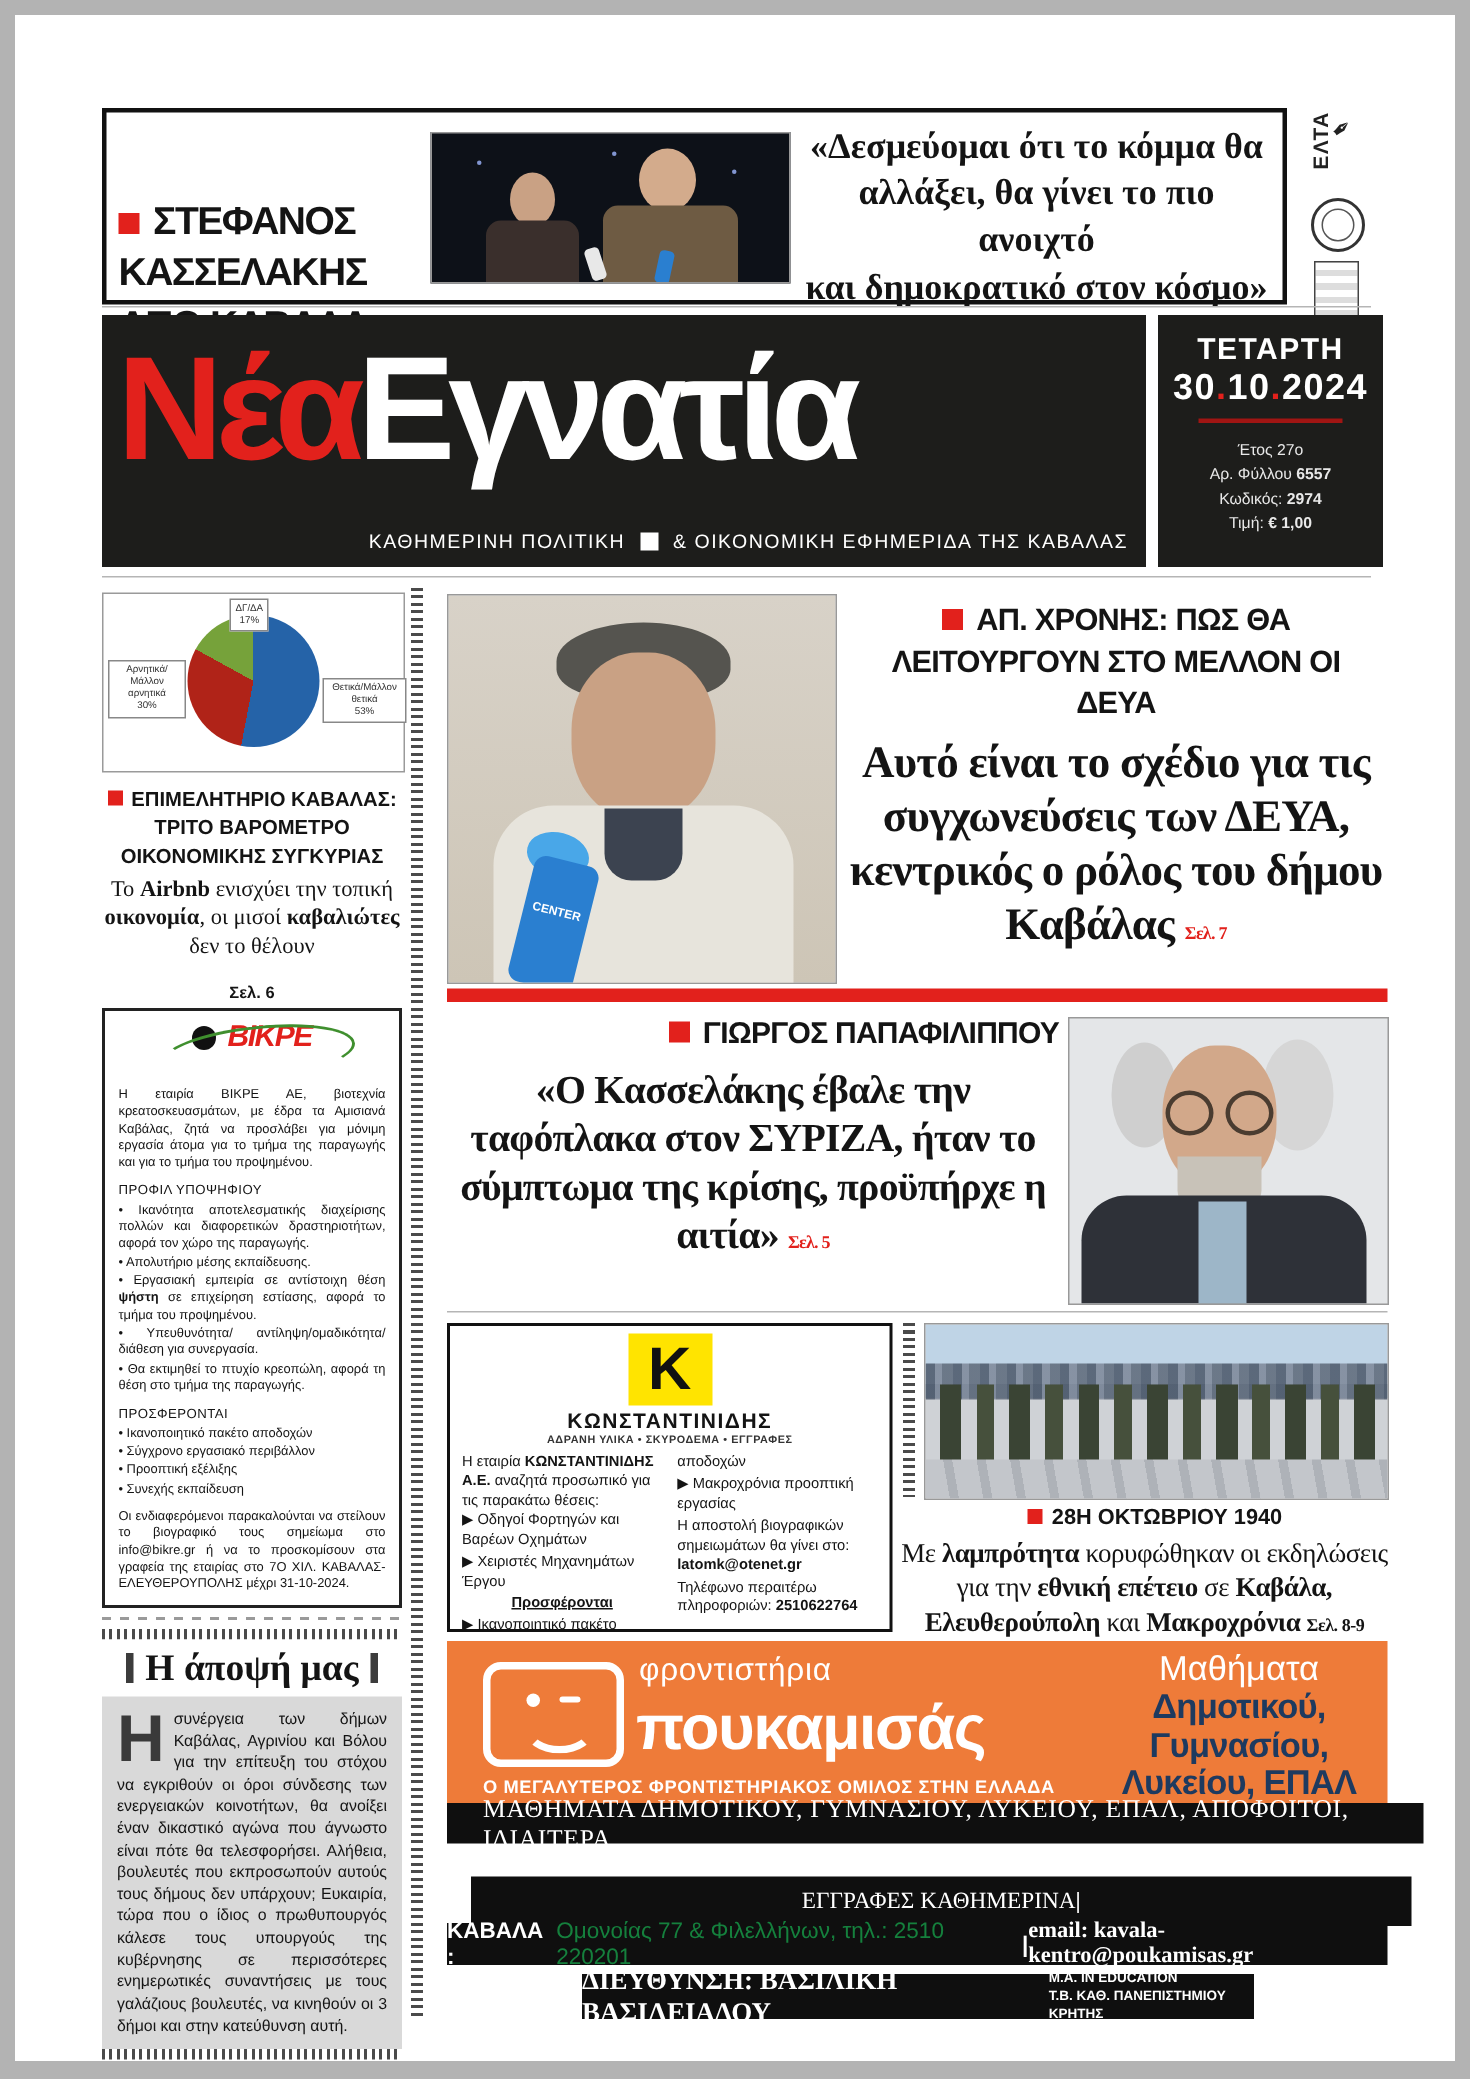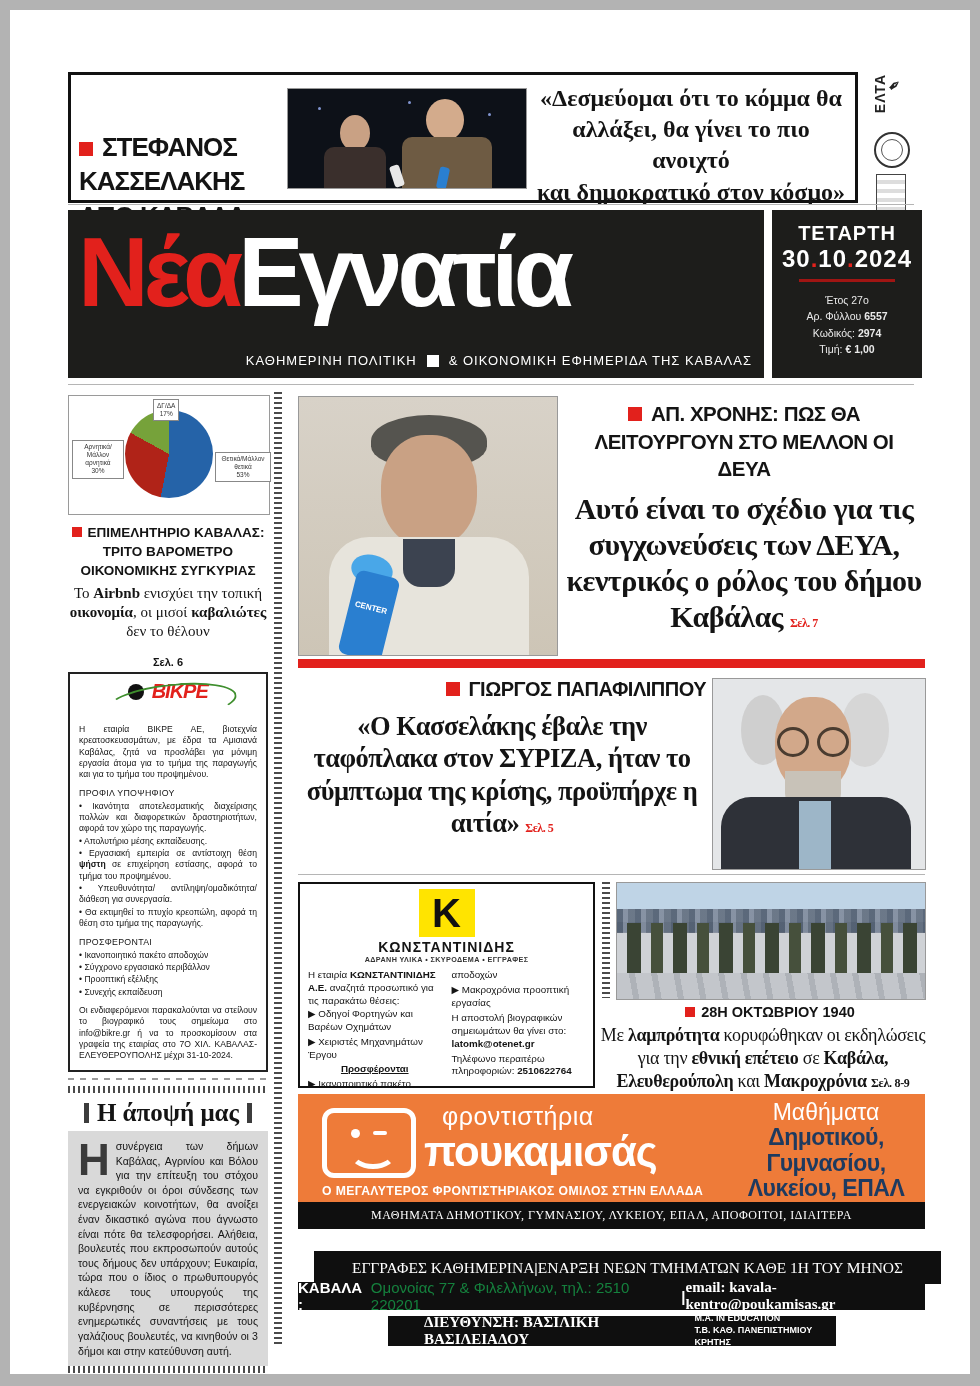--- a/index.html
+++ b/index.html
@@ -117,34 +117,34 @@
   .par-ground{position:absolute;left:0;bottom:0;width:100%;height:26px;
      background:repeating-linear-gradient(80deg,#c3c6cb 0 16px,#aeb2b8 16px 22px);}
   .par-kicker{left:606px;top:994px;width:308px;text-align:center;font-weight:700;font-size:14.5px;}
   .par-text{left:588px;top:1014px;width:330px;text-align:center;font-family:var(--serif);font-size:18px;line-height:1.28;letter-spacing:-0.3px;}
   
   .pouk{left:288px;top:1084px;width:627px;height:118px;background:var(--orange);color:#fff;overflow:hidden;}
   .pk-logo{position:absolute;left:24px;top:14px;width:84px;height:60px;border:5px solid #fff;border-radius:12px;}
   .pk-eye1{position:absolute;left:24px;top:16px;width:9px;height:9px;border-radius:50%;background:#fff;}
   .pk-eye2{position:absolute;left:46px;top:18px;width:14px;height:4px;border-radius:2px;background:#fff;}
   .pk-smile{position:absolute;left:22px;top:22px;width:38px;height:24px;border:5px solid transparent;border-bottom-color:#fff;border-radius:50%;}
-  .pk-b1{position:absolute;left:144px;top:8px;font-size:25px;letter-spacing:.5px;}
+  .pk-b1{position:absolute;left:128px;top:8px;font-size:21px;letter-spacing:.5px;}
   .pk-b2{position:absolute;left:126px;top:34px;font-size:42px;font-weight:700;letter-spacing:-1px;}
   .pk-sub{position:absolute;left:24px;top:90px;font-size:12.2px;font-weight:700;letter-spacing:.4px;}
   .pk-right{position:absolute;right:14px;top:6px;width:170px;text-align:center;line-height:1.1;}
   .pk-r1{font-size:23px;color:#fff;}
   .pk-r2{font-size:23px;font-weight:700;color:var(--navy);letter-spacing:-0.5px;}
   
   .bbar{background:#0f0f0f;color:#fff;display:flex;align-items:center;justify-content:center;}
-  .bar1{left:288px;top:1192px;width:627px;height:27px;font-family:var(--serif);font-size:12px;letter-spacing:.5px;}
+  .bar1{left:288px;top:1192px;width:627px;height:27px;font-family:var(--serif);font-size:17px;letter-spacing:.5px;padding-left:24px;}
   .bar2{left:304px;top:1241px;width:627px;height:33px;font-family:var(--serif);font-size:15.5px;}
   .bar3{left:288px;top:1272px;width:627px;height:28px;font-size:15px;}
   .bar3 .addr{color:#15803d;font-weight:400;}
   .bar4{left:378px;top:1306px;width:448px;height:30px;gap:14px;}
-  .bar4-left{font-family:var(--serif);font-weight:700;font-size:15px;padding-left:36px;}
+  .bar4-left{font-family:var(--serif);font-weight:700;font-size:18px;}
   .bar4-right{font-size:9px;font-weight:700;line-height:1.3;text-align:left;}
 </style>
 </head>
 <body>
 
 <div id="canvas">
   <div class="paper">
 
     <div class="abs banner">
       <div class="abs banner-kicker"><span class="sq"></span><span class="pre">ΣΤΕΦΑΝΟΣ
@@ -334,21 +334,20 @@
             <div class="">Γυμνασίου,</div>
             <div class="">Λυκείου, ΕΠΑΛ</div>
           </div>
       </div>
     </div>
 
     <div class="abs bbar bar1">ΜΑΘΗΜΑΤΑ ΔΗΜΟΤΙΚΟΥ, ΓΥΜΝΑΣΙΟΥ, ΛΥΚΕΙΟΥ, ΕΠΑΛ, ΑΠΟΦΟΙΤΟΙ, ΙΔΙΑΙΤΕΡΑ</div>
     <div class="abs bbar bar2">
         <span>ΕΓΓΡΑΦΕΣ ΚΑΘΗΜΕΡΙΝΑ </span>
         <span class="b">| </span>
-        <span>ΕΝΑΡΞΗ ΝΕΩΝ ΤΜΗΜΑΤΩΝ ΚΑΘΕ 1Η ΤΟΥ ΜΗΝΟΣ</span>
       </div>
     <div class="abs bbar bar3">
         <span class="b">ΚΑΒΑΛΑ : </span>
         <span class="addr">Ομονοίας 77 &amp; Φιλελλήνων, τηλ.: 2510 220201 </span>
         <span class="b">| </span>
         <span class="b serif">email: kavala-kentro@poukamisas.gr</span>
       </div>
     <div class="abs bbar bar4">
       <span class="bar4-left">ΔΙΕΥΘΥΝΣΗ: ΒΑΣΙΛΙΚΗ ΒΑΣΙΛΕΙΑΔΟΥ</span>
       <span class="bar4-right">

